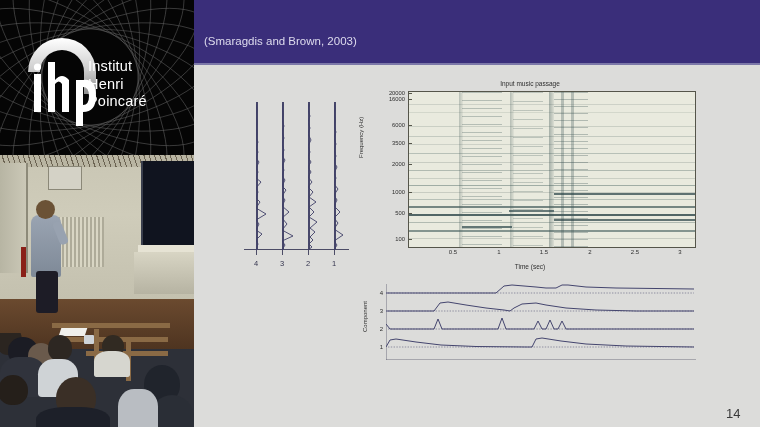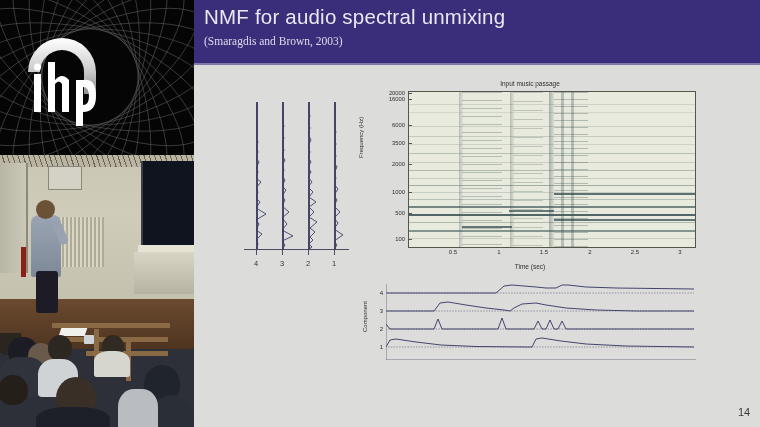--- a/index.html
+++ b/index.html
@@ -49,25 +49,25 @@
   
   .slide-edge{position:absolute;left:194px;top:0;width:3px;height:64px;background:#2b2160;}
 
   
   .slide{position:absolute;left:194px;top:0;width:566px;height:427px;background:#dcdcda;overflow:hidden;}
   .slide-header{position:absolute;left:0;top:0;width:566px;height:63px;background:#3a2e7a;}
   .slide-header-rule{position:absolute;left:0;top:63px;width:566px;height:2px;background:#7c78a8;}
   .slide-title{position:absolute;left:10px;top:5px;color:#e9e7f2;font-size:20.5px;
     font-family:"Liberation Sans",sans-serif;font-weight:400;letter-spacing:.2px;white-space:nowrap;}
   .slide-subtitle{position:absolute;left:10px;top:35px;color:#dedcee;font-size:11.5px;
-    font-family:Liberation Serif, serif;white-space:nowrap;}
+    font-family:Liberation Sans, sans-serif;white-space:nowrap;}
 
   .credit{position:absolute;left:313px;top:380px;color:#2b2b2b;font-size:13px;font-style:italic;
     font-family:"Liberation Serif",serif;white-space:nowrap;}
-  .pagenum{position:absolute;left:544px;top:406px;color:#3a3a3a;font-size:11px;
+  .pagenum{position:absolute;left:532px;top:406px;color:#3a3a3a;font-size:13px;
     font-family:"Liberation Sans",sans-serif;text-align:right;}
 
   
   .fig-bases{position:absolute;left:50px;top:88px;width:112px;height:180px;}
   .bases-axis-x{position:absolute;left:0;bottom:18px;width:105px;height:1px;background:#4c4c66;}
   .base-col{position:absolute;bottom:18px;width:1.5px;background:#47476a;}
   .base-tick{position:absolute;bottom:13px;width:1px;height:5px;background:#4c4c66;}
   .base-lab{position:absolute;bottom:0px;font-size:7.5px;color:#33334d;
     font-family:"Liberation Sans",sans-serif;transform:translateX(-50%);}
   .base-spec{position:absolute;bottom:18px;}
@@ -136,20 +136,25 @@
         <g fill="#ffffff">
           <rect x="12" y="46" width="7" height="38"></rect>
           <circle cx="15.5" cy="39" r="3.6"></circle>
           <rect x="26" y="34" width="7" height="50"></rect>
           <path d="M33 52 q7-8 14 0 l0 32 l-7 0 l0-28 q-3-5 -7 0 Z"></path>
           <rect x="54" y="52" width="7" height="46"></rect>
           <path d="M61 52 q13-2 13 16 q0 16-13 16 l0-7 q6 0 6-9 q0-9-6-9 Z"></path>
         </g>
       </svg>
 
+      <div class="logo-words">
+        <div>Institut</div>
+        <div>Henri</div>
+        <div>Poincaré</div>
+      </div>
     </div>
 
     <div class="video-panel">
       <div class="vp-wall"></div>
       <div class="vp-ceiling"></div>
       <div class="vp-door"></div>
       <div class="vp-poster"></div>
       <div class="vp-board"></div>
       <div class="vp-board-tray"></div>
       <div class="vp-ledge"></div>
@@ -188,21 +193,20 @@
       </div>
     </div>
   </div>
 
   <div class="slide-edge"></div>
 
   <div class="slide">
 
     <div class="slide-header"></div>
     <div class="slide-header-rule"></div>
-    <div class="slide-title">NMF for audio spectral unmixing</div>
     <div class="slide-subtitle">(Smaragdis and Brown, 2003)</div>
 
     <div class="fig-bases">
       <div class="bases-axis-x"></div>
 
       <div class="base-col" style="left:12px;height:148px;"></div>
       <svg class="base-spec" style="left:12px;width:26px;height:148px;" viewBox="0 0 26 148" preserveAspectRatio="none">
         <polyline fill="none" stroke="#3f4068" stroke-width="0.9" points="0,148 2,142 0,138 6,132 0,128 3,122 0,118 10,112 0,106 4,100 0,96 2,90 0,86 5,80 0,76 2,70 0,66 3,60 0,56 2,50 0,46 2,40 0,36 1,30 0,26 1,20 0,14 1,8 0,2"></polyline>
       </svg>
       <div class="base-tick" style="left:12px;"></div>

